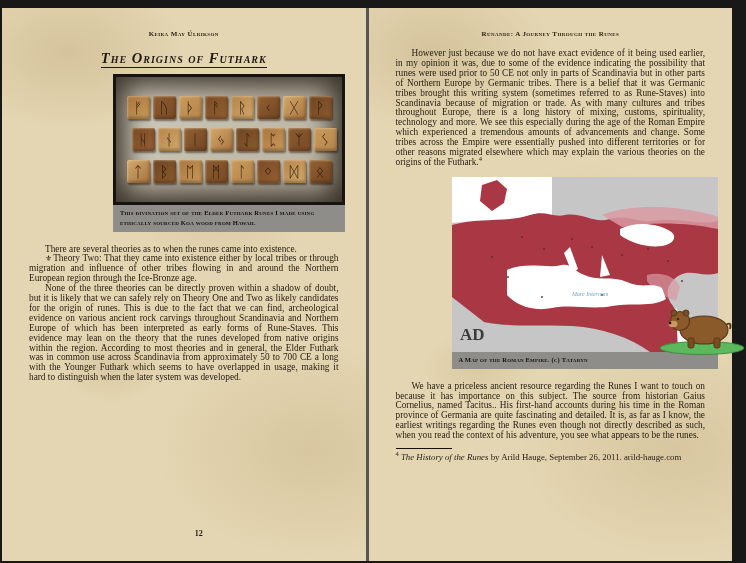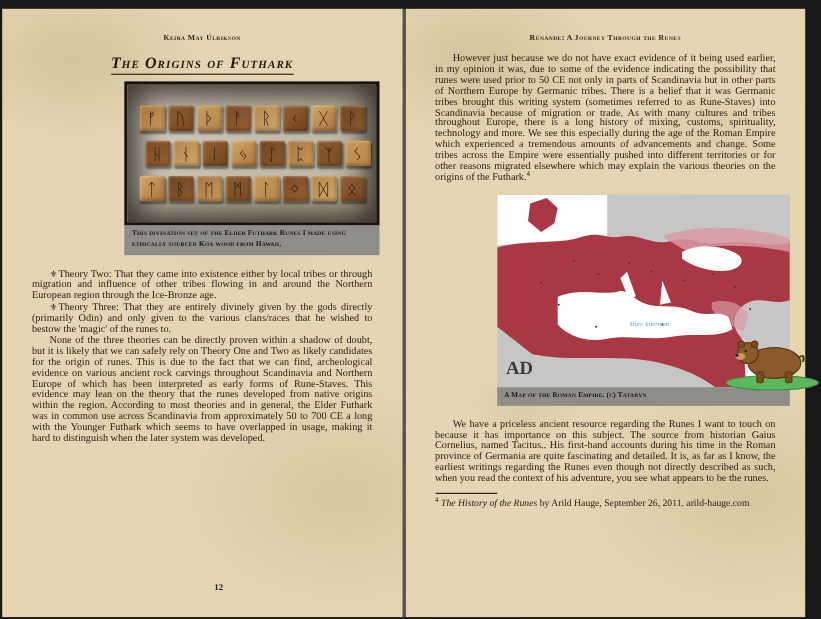--- a/index.html
+++ b/index.html
@@ -111,22 +111,22 @@
               <div class="cube" style="background: linear-gradient(135deg, rgb(200, 154, 90), rgb(181, 133, 76));">ᛚ</div>
               <div class="cube" style="background: linear-gradient(135deg, rgb(122, 74, 38), rgb(148, 96, 51));">ᛜ</div>
               <div class="cube" style="background: linear-gradient(135deg, rgb(181, 133, 76), rgb(210, 168, 107));">ᛞ</div>
               <div class="cube" style="background: linear-gradient(135deg, rgb(148, 96, 51), rgb(111, 69, 34));">ᛟ</div>
             </div>
         </div>
         <div class="caption-bar">This divination set of the Elder Futhark Runes I made using ethically sourced Koa wood from Hawaii.</div>
       </div>
 
       <div class="body-text">
+        <p>There are several theories as to when the runes came into existence.</p>
         <p><span class="bullet-icon">⚜</span><span>Theory Two: That they came into existence either by local tribes or through migration and influence of other tribes flowing in and around the Northern European region through the Ice-Bronze age.</span></p>
-        <p><span class="bullet-icon">⚜</span><span>Theory Three: That they are entirely divinely given by the gods directly (primarily Odin) and only given to the various clans/races that he wished to bestow the 'magic' of the runes to.</span></p>
         <p>None of the three theories can be directly proven within a shadow of doubt, but it is likely that we can safely rely on Theory One and Two as likely candidates for the origin of runes. This is due to the fact that we can find, archeological evidence on various ancient rock carvings throughout Scandinavia and Northern Europe of which has been interpreted as early forms of Rune-Staves. This evidence may lean on the theory that the runes developed from native origins within the region. According to most theories and in general, the Elder Futhark was in common use across Scandinavia from approximately 50 to 700 CE a long with the Younger Futhark which seems to have overlapped in usage, making it hard to distinguish when the later system was developed.</p>
       </div>
 
       <div class="page-number">12</div>
     </div>
   </div>
 
   <div class="divider"></div>
 
   <div class="page">

